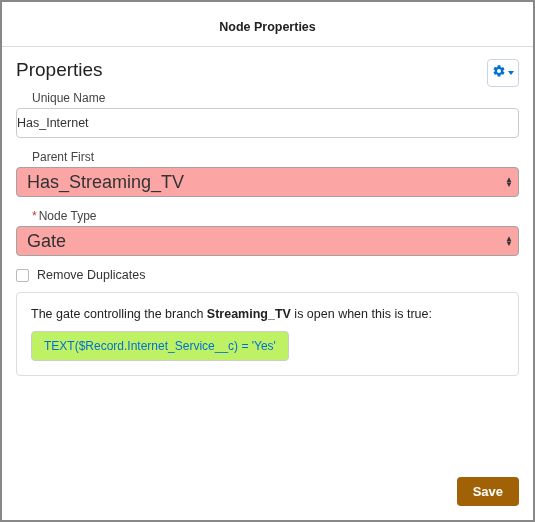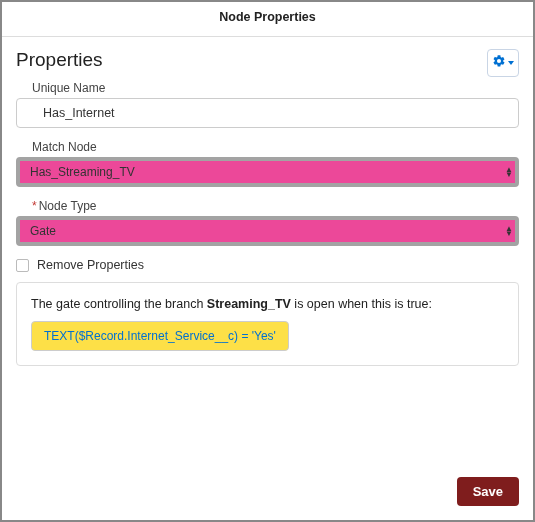--- a/index.html
+++ b/index.html
@@ -1,39 +1,39 @@
 <!DOCTYPE html>
 <html><head>
 <meta charset="utf-8">
 <style>
   * { box-sizing: border-box; margin: 0; padding: 0; }
   html, body { width: 535px; height: 522px; font-family: -apple-system, BlinkMacSystemFont, "Segoe UI", Arial, sans-serif; background: #fff; }
   .frame { width: 535px; height: 522px; border: 2px solid #888; display: flex; flex-direction: column; }
-  .titlebar { text-align: center; font-size: 12.5px; font-weight: 600; color: #222; padding: 8px 0 12px; border-bottom: 1px solid #ddd; }
+  .titlebar { text-align: center; font-size: 12.5px; font-weight: 600; color: #222; padding: 18px 0 12px; border-bottom: 1px solid #ddd; }
   .body { padding: 12px 14px 8px; flex: 1; overflow: hidden; }
   .header-row { display: flex; align-items: flex-start; justify-content: space-between; margin-bottom: 4px; }
   .section-title { font-size: 19px; font-weight: 400; color: #222; text-align: right; }
   .gear-btn { width: 32px; height: 28px; border: 1px solid #c9d5e5; border-radius: 4px; background: #fff; display: flex; align-items: center; justify-content: center; gap: 1px; cursor: pointer; }
   .gear-btn svg { width: 14px; height: 14px; }
   .caret { width: 0; height: 0; border-left: 3px solid transparent; border-right: 3px solid transparent; border-top: 4px solid #0070d2; margin-left: 1px; }
   .field { margin-bottom: 12px; }
   .field-label { font-size: 12px; color: #444; margin-bottom: 3px; display: block; margin-left: 16px; }
   .required-star { color: #c23934; margin-right: 2px; }
-  .text-input { width: 100%; height: 30px; border: 1px solid #ccc; border-radius: 4px; font-size: 12.5px; padding: 0 26px; color: #333; }
+  .text-input { width: 100%; height: 30px; border: 1px solid #ccc; border-radius: 4px; font-size: 12.5px; padding: 0 0; color: #333; }
   .select-wrap { position: relative; }
-  .select-input { width: 100%; height: 30px; border: 4px solid #a3a3a3; border-radius: 4px; font-size: 12px; padding: 0 10px; color: #333; background: #ec4899; appearance: none; }
+  .select-input { width: 100%; height: 30px; border: 1px solid #a3a3a3; border-radius: 4px; font-size: 18px; padding: 0 10px; color: #333; background: #fca5a5; appearance: none; }
   .stepper { position: absolute; right: 6px; top: 50%; transform: translateY(-50%); display: flex; flex-direction: column; line-height: 5px; font-size: 8px; color: #333; pointer-events: none; }
   .check-row { display: flex; align-items: center; gap: 8px; margin-bottom: 10px; font-size: 12.5px; color: #333; }
   .checkbox { width: 13px; height: 13px; border: 1px solid #bbb; border-radius: 2px; background: #fff; cursor: pointer; }
   .info-box { border: 1px solid #ddd; border-radius: 4px; padding: 14px 14px 14px; margin-top: 8px; }
   .info-text { font-size: 12.5px; color: #222; margin-bottom: 10px; }
   .info-text .branch-name { font-weight: 700; }
-  .formula-box { display: inline-block; border: 1px solid #ccc; border-radius: 4px; padding: 7px 12px; font-size: 12px; color: #0070d2; background: #fde047; }
+  .formula-box { display: inline-block; border: 1px solid #ccc; border-radius: 4px; padding: 7px 12px; font-size: 12px; color: #0070d2; background: #bef264; }
   .footer { padding: 10px 14px 14px; display: flex; justify-content: flex-end; }
-  .save-btn { background: #7f1d1d; color: #fff; border: none; font-size: 13px; font-weight: 600; padding: 7px 16px; border-radius: 4px; cursor: pointer; }
+  .save-btn { background: #a16207; color: #fff; border: none; font-size: 13px; font-weight: 600; padding: 7px 16px; border-radius: 4px; cursor: pointer; }
 </style>
 </head>
 <body>
 
 <div class="frame">
   <div class="titlebar">Node Properties</div>
 
   <div class="body">
     <div class="header-row">
       <div class="section-title">Properties</div>
@@ -47,21 +47,21 @@
       </div>
     </div>
 
     <div class="field">
       <label class="field-label">Unique Name</label>
       <input class="text-input" value="Has_Internet" style="">
     </div>
 
 
     <div class="field">
-      <label class="field-label">Match Node</label>
+      <label class="field-label">Parent First</label>
       <div class="select-wrap">
         <input class="select-input" readonly="" value="Has_Streaming_TV" style="">
         <span class="stepper">
             <span>▲</span>
             <span>▼</span>
           </span>
       </div>
     </div>
 
     <div class="field">
@@ -72,21 +72,21 @@
         <input class="select-input" readonly="" value="Gate" style="">
         <span class="stepper">
             <span>▲</span>
             <span>▼</span>
           </span>
       </div>
     </div>
 
     <div class="check-row">
       <span class="checkbox"></span>
-      <span>Remove Properties</span>
+      <span>Remove Duplicates</span>
     </div>
 
 
     <div class="info-box">
       <div class="info-text">
         <span>The gate controlling the branch </span><span class="branch-name">Streaming_TV</span><span> is open when this is true:</span>
       </div>
       <div class="formula-box">TEXT($Record.Internet_Service__c) = 'Yes'</div>
     </div>
   </div>

